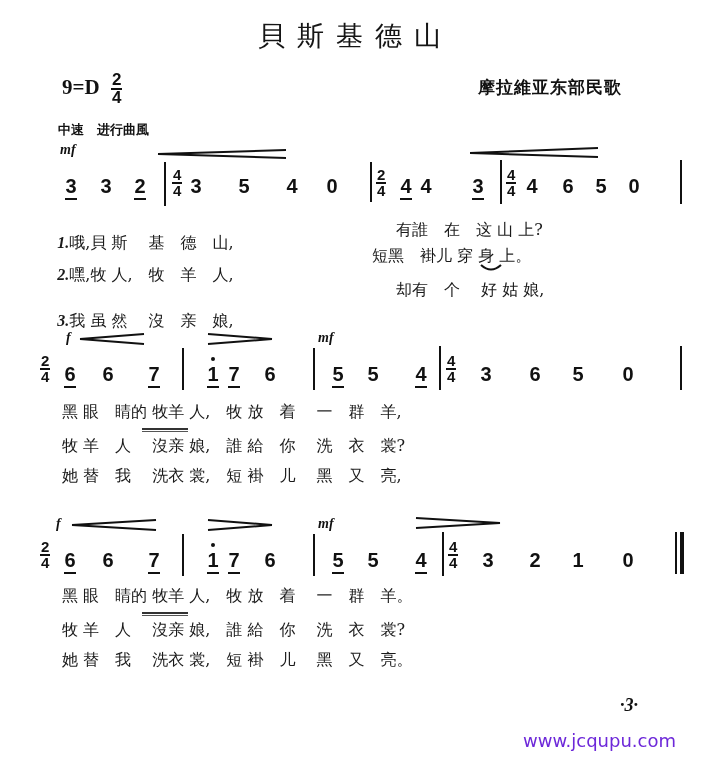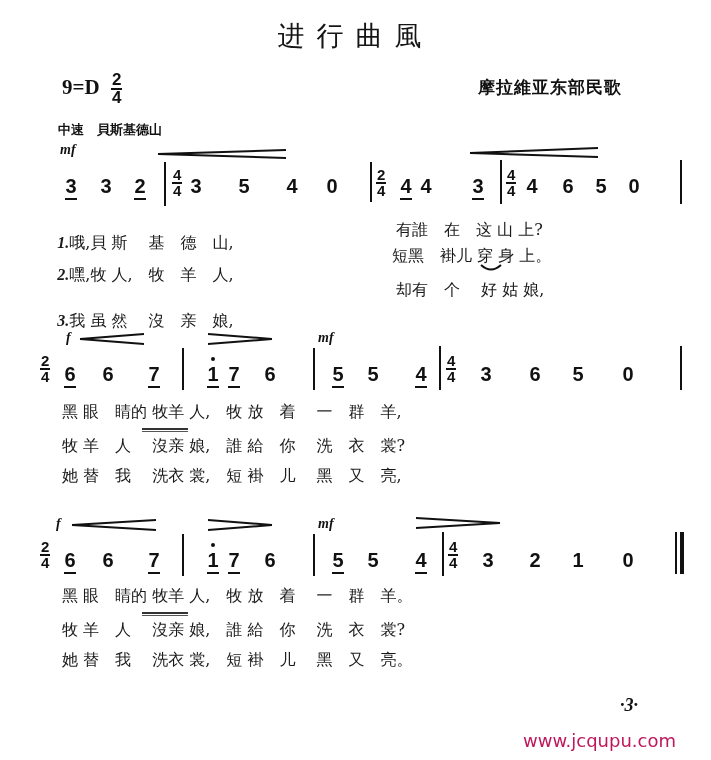--- a/index.html
+++ b/index.html
@@ -17,38 +17,38 @@
   .dyn { font-family:"Liberation Serif", serif; font-style:italic; font-weight:bold; font-size:14px; }
   .note { font-family:"Liberation Sans", sans-serif; font-weight:bold; font-size:20px; width:16px;
           text-align:center; line-height:24px; }
   .note.u::after { content:""; position:absolute; left:2px; right:2px; bottom:-2px; border-bottom:2px solid #111; }
   .note.hi::before { content:""; position:absolute; left:6px; top:-5px; width:4px; height:4px; border-radius:50%; background:#111; }
   .bar { width:2px; background:#111; }
   .tsig { font-family:"Liberation Sans", sans-serif; font-weight:bold; font-size:15px; }
   .lyr { font-family:"DejaVu Serif", serif; font-size:16px; color:#1a1a1a; white-space:pre; }
   .vn { font-family:"Liberation Serif", serif; font-style:italic; font-weight:bold; }
   .footer-page { left:620px; top:695px; font-family:"Liberation Serif", serif; font-style:italic; font-weight:bold; font-size:18px; }
-  .footer-url { left:523px; top:730px; font-family:"DejaVu Sans", sans-serif; font-size:18px; color:#be185d; }
+  .footer-url { left:523px; top:730px; font-family:"DejaVu Sans", sans-serif; font-size:18px; color:#6d28d9; }
   svg.hair { position:absolute; overflow:visible; }
 </style>
 </head>
 <body>
 
-<div class="abs title">进行曲風</div>
+<div class="abs title">貝斯基德山</div>
 
 <div class="abs key">
   <span>9=D</span>
   <span class="frac" style="font-size:17px;margin-left:6px;">
     <span class="n">2</span>
     <span>4</span>
   </span>
 </div>
 
 <div class="abs origin">摩拉維亚东部民歌</div>
-<div class="abs tempo">中速　貝斯基德山</div>
+<div class="abs tempo">中速　进行曲風</div>
 
 <div>
   <div class="abs dyn" style="left:60px;top:142px;">mf</div>
   <svg class="hair" style="left:158px;top:150px;" width="130" height="12">
     <line x1="0" y1="4" x2="128" y2="0" stroke="#111" stroke-width="2"></line>
     <line x1="0" y1="4" x2="128" y2="8" stroke="#111" stroke-width="2"></line>
   </svg>
   <svg class="hair" style="left:470px;top:148px;" width="130" height="12">
     <line x1="0" y1="5" x2="128" y2="0" stroke="#111" stroke-width="2"></line>
     <line x1="0" y1="5" x2="128" y2="9" stroke="#111" stroke-width="2"></line>
@@ -89,21 +89,21 @@
   <div class="abs bar" style="left:680px;top:160px;height:44px;"></div>
 
   <div class="abs lyr" style="left:37px;top:214px;">
     <span class="vn">1.</span><span>哦,貝 斯　 基　德　山,</span>
   </div>
   <div class="abs lyr" style="left:396px;top:204px;margin-top:16px;">有誰　在　这 山 上?</div>
 
   <div class="abs lyr" style="left:37px;top:246px;">
     <span class="vn">2.</span><span>嘿,牧 人,　牧　羊　人,</span>
   </div>
-  <div class="abs lyr" style="left:392px;top:246px;">短黑　褂儿 穿 身 上。</div>
+  <div class="abs lyr" style="left:372px;top:246px;">短黑　褂儿 穿 身 上。</div>
   <svg class="hair" style="left:480px;top:264px;" width="22" height="10">
     <path d="M1 1 Q11 10 21 1" stroke="#111" stroke-width="2" fill="none"></path>
   </svg>
 
   <div class="abs lyr" style="left:37px;top:292px;">
     <span class="vn">3.</span><span>我 虽 然　 沒　亲　娘,</span>
   </div>
   <div class="abs lyr" style="left:396px;top:280px;">却有　个　 好 姑 娘,</div>
 </div>
 

